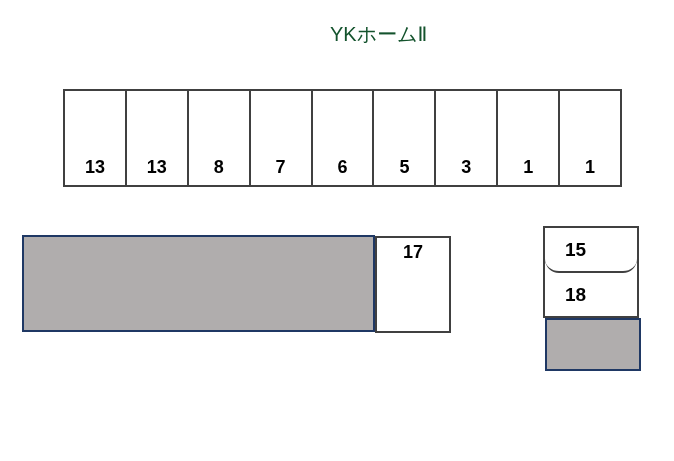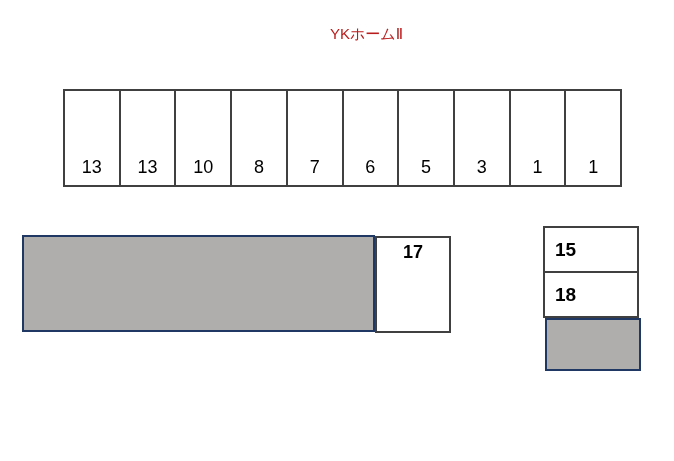--- a/index.html
+++ b/index.html
@@ -11,24 +11,24 @@
     position: relative;
     width: 674px;
     height: 461px;
     background: #ffffff;
     font-family: "Liberation Sans", sans-serif;
     color: #000000;
     overflow: hidden;
   }
   .title {
     position: absolute;
-    font-size: 15px;
+    font-size: 20px;
     line-height: 18px;
     white-space: nowrap;
-    color: #b91c1c;
+    color: #14532d;
   }
   .title-top  { left: 330px; top: 25px; }
   .title-bottom { left: 183px; top: 420px; }
 
   
   .parking-row {
     position: absolute;
     left: 63px;
     top: 89px;
     width: 559px;
@@ -39,21 +39,21 @@
     background: #ffffff;
   }
   .parking-row .space {
     flex: 1 1 0;
     display: flex;
     align-items: flex-end;
     justify-content: center;
     padding-bottom: 7px;
     border-right: 2px solid #404040;
     font-size: 18px;
-    font-weight: normal;
+    font-weight: bold;
     box-sizing: border-box;
   }
   .parking-row .space:last-child { border-right: none; }
 
   
   .occupied-large {
     position: absolute;
     left: 22px;
     top: 235px;
     width: 353px;
@@ -89,24 +89,25 @@
     width: 96px;
     height: 92px;
     box-sizing: border-box;
     border: 2px solid #404040;
     background: #ffffff;
   }
   .right-column .space {
     height: 43px;
     display: flex;
     align-items: center;
-    padding-left: 10px;
+    padding-left: 20px;
     font-size: 19px;
     font-weight: bold;
     box-sizing: border-box;
+    border-radius: 14px;
   }
   .right-column .space:first-child { border-bottom: 2px solid #404040; height: 45px; }
 
   
   .occupied-small {
     position: absolute;
     left: 545px;
     top: 318px;
     width: 96px;
     height: 53px;
@@ -118,21 +119,20 @@
 </head>
 <body>
 
 <div class="canvas">
 
   <div class="title title-top">YKホームⅡ</div>
 
   <div class="parking-row">
     <div class="space">13</div>
     <div class="space">13</div>
-    <div class="space">10</div>
     <div class="space">8</div>
     <div class="space">7</div>
     <div class="space">6</div>
     <div class="space">5</div>
     <div class="space">3</div>
     <div class="space">1</div>
     <div class="space">1</div>
   </div>
 
   <div class="occupied-large"></div>

